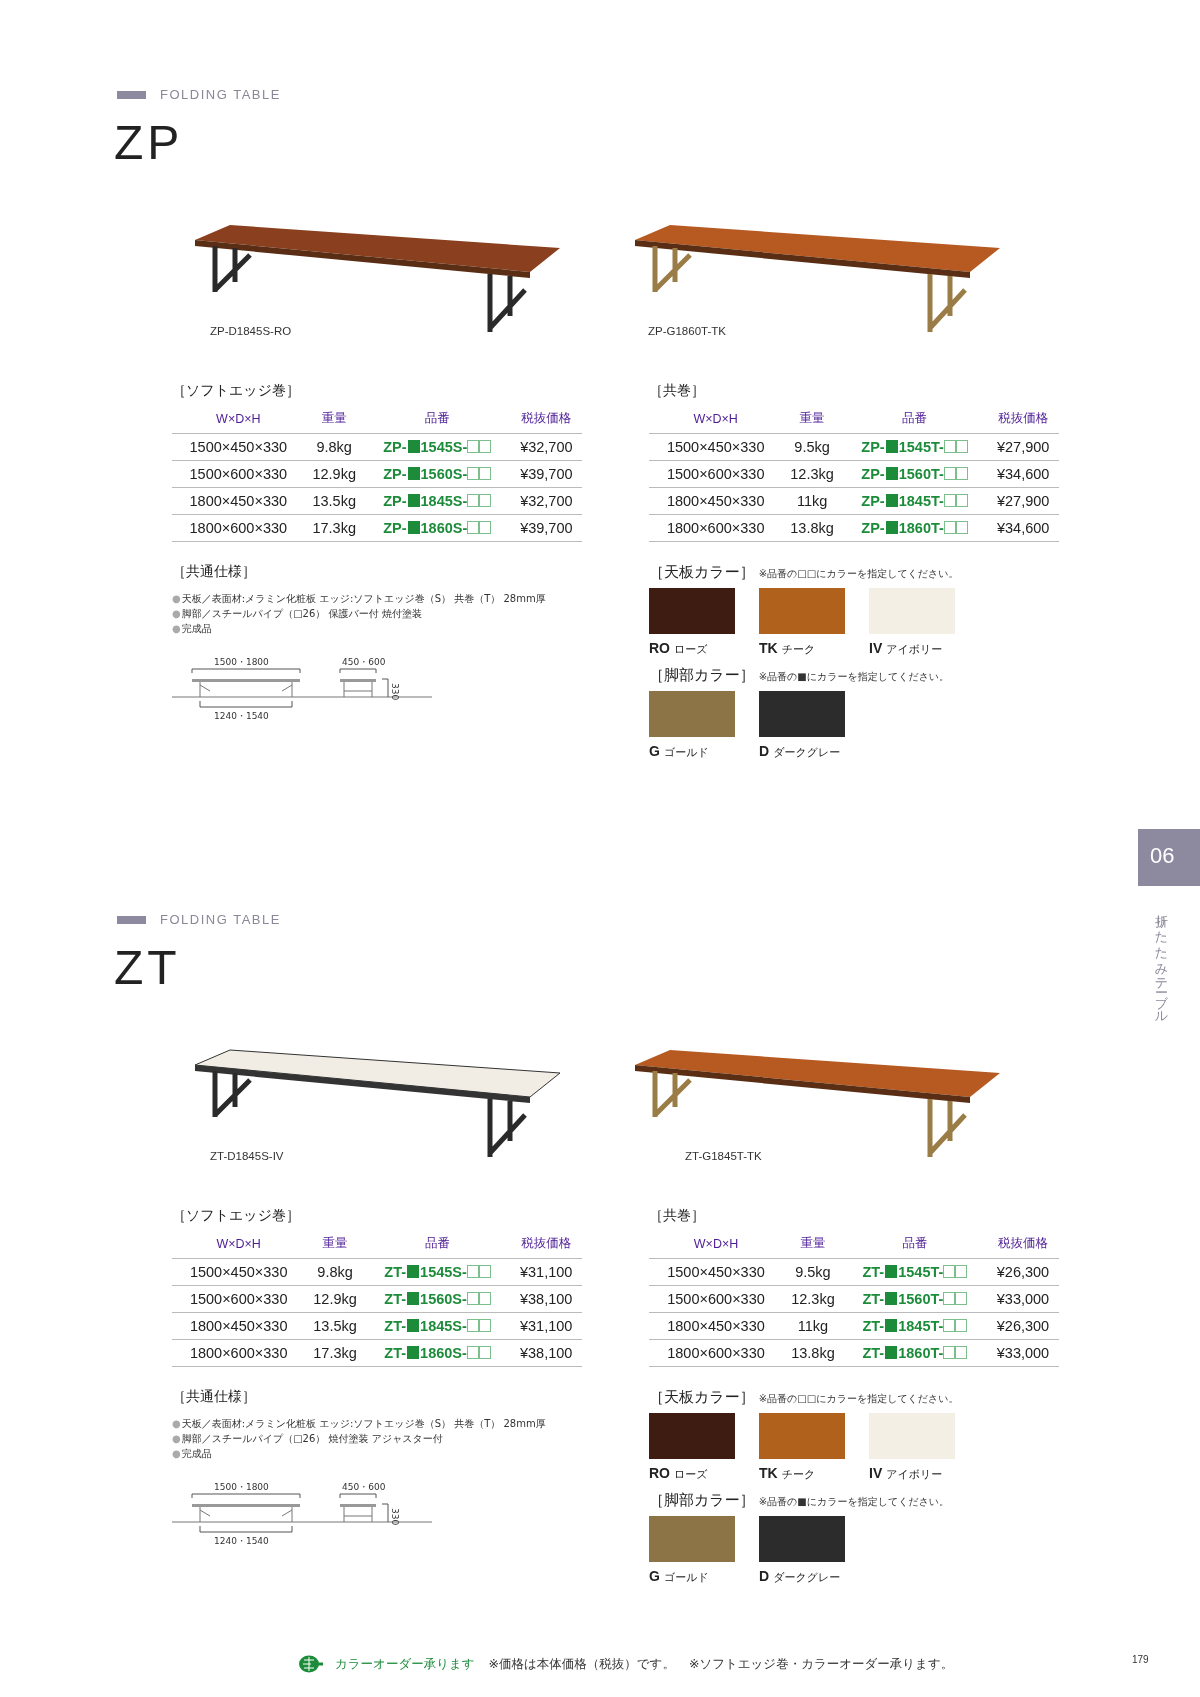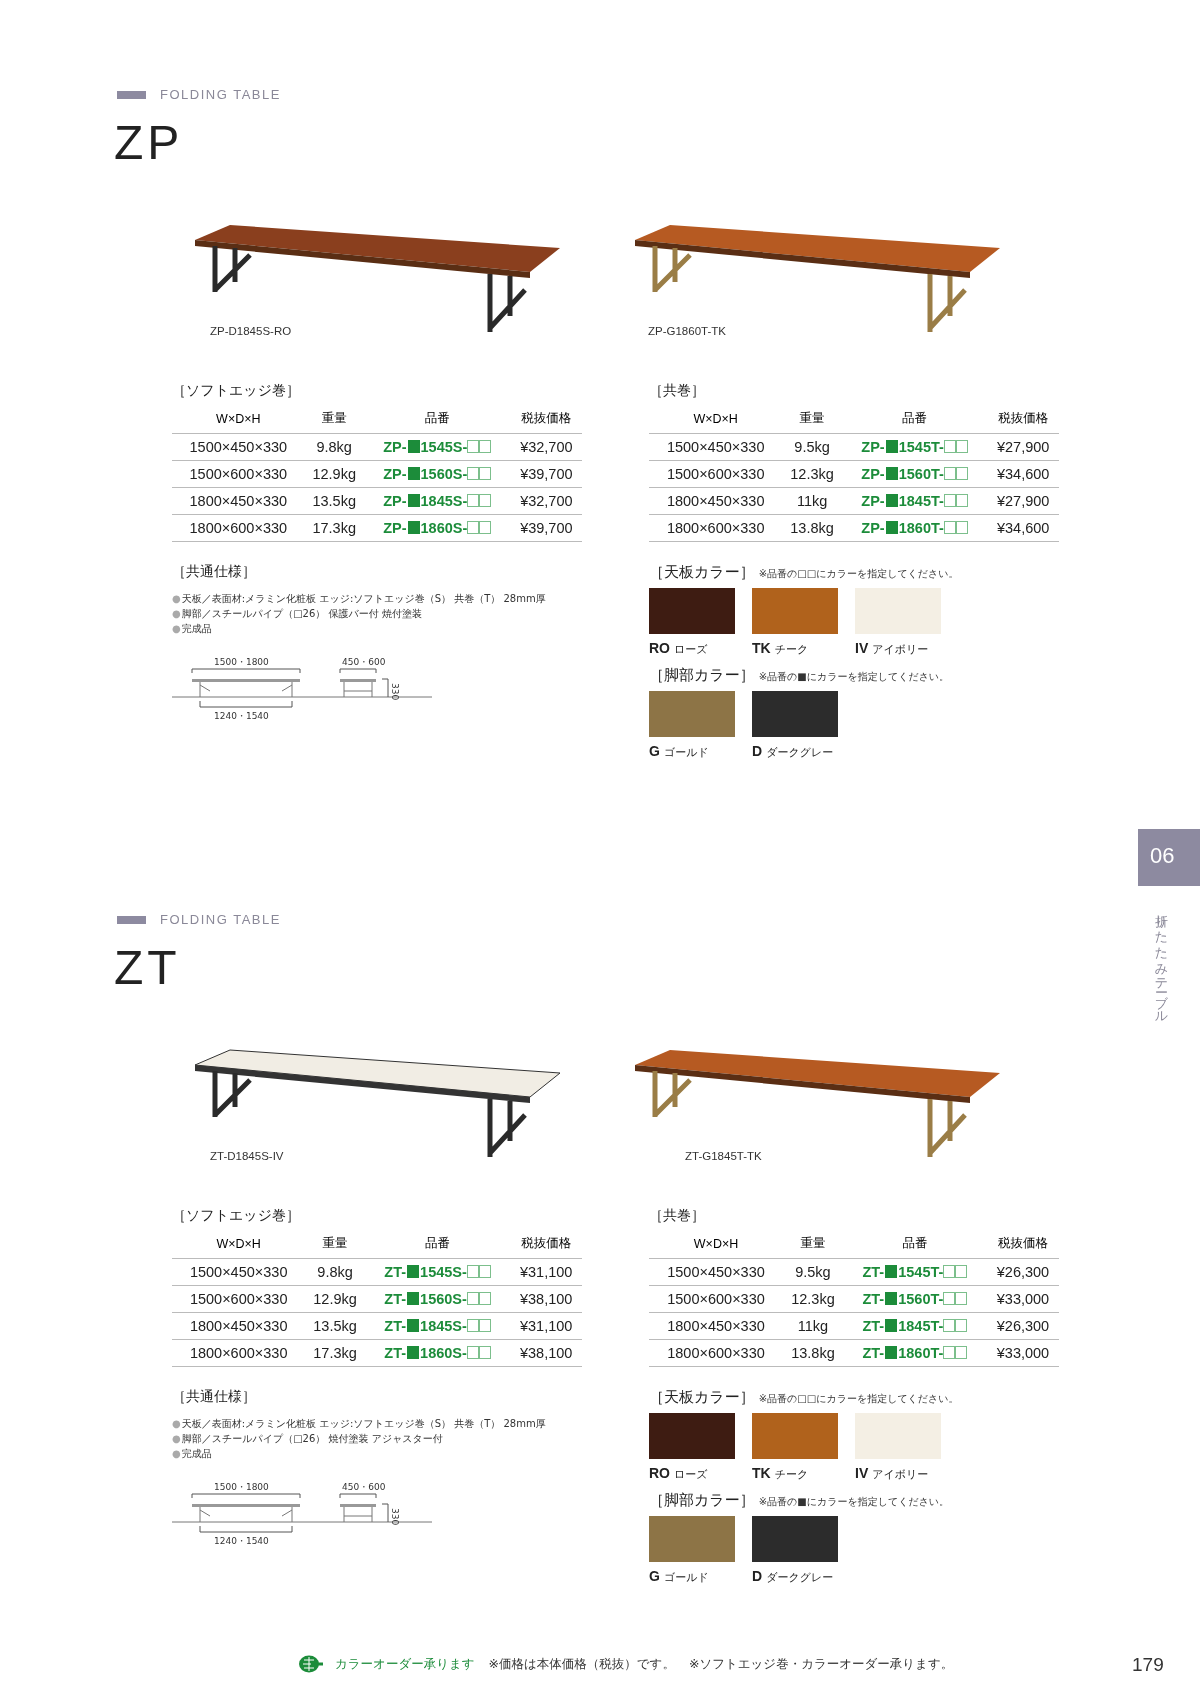--- a/index.html
+++ b/index.html
@@ -8,44 +8,44 @@
 .cat{position:absolute;left:117px;display:flex;align-items:center;gap:14px}
 .cat .bar{width:29px;height:8px;background:#8d8aa0}
 .cat span{font-family:"Liberation Sans",sans-serif;font-size:13px;letter-spacing:1.5px;color:#8a8898}
 .model{position:absolute;left:114px;font-family:"Liberation Sans",sans-serif;font-size:48px;font-weight:300;color:#222;letter-spacing:4px}
 .prod{position:absolute}
 .prod svg{display:block}
 .cap{position:absolute;font-size:11.5px;color:#333;font-family:"Liberation Sans",sans-serif}
 .blk{position:absolute;width:410px}
 .blk h3{font-size:14px;font-weight:normal;margin-bottom:6px;color:#222}
 table{border-collapse:collapse;width:410px;font-family:"Liberation Sans",sans-serif}
-th{font-size:12.5px;font-weight:normal;padding:4px 0 6px;border-bottom:1.5px solid #bbb;color:#000000}
+th{font-size:12.5px;font-weight:normal;padding:4px 0 6px;border-bottom:1.5px solid #bbb;color:#4c1d95}
 td{font-size:14.5px;padding:5px 0;border-bottom:1px solid #bbb;text-align:center;white-space:nowrap}
 td.code{color:#1c8c3a;font-weight:bold}
 td.code .sq{display:inline-block;width:12px;height:13px;background:#1c8c3a;vertical-align:-1px;margin:0 1px}
 td.code .bx{display:inline-block;width:12px;height:13px;border:1px solid #7cbf8c;vertical-align:-1px}
 .spec{position:absolute;width:420px}
 .spec h3{font-size:14px;font-weight:normal;margin-bottom:10px}
 .spec li{list-style:none;font-size:10px;line-height:15px;color:#333}
 .spec li::before{content:"●";color:#aaa;margin-right:1px}
 .dia{position:absolute}
 .colors{position:absolute;width:330px}
 .colors .hd{display:flex;align-items:baseline;gap:4px;margin-bottom:6px}
 .colors .hd h3{font-size:15px;font-weight:normal}
 .colors .hd small{font-size:10px;color:#333}
-.sw-row{display:flex;gap:17px}
+.sw-row{display:flex;gap:24px}
 .sw{width:86px}
 .sw .chip{width:86px;height:46px}
 .sw .lbl{font-size:11px;margin-top:6px;white-space:nowrap}
 .sw .lbl b{font-family:"Liberation Sans",sans-serif;font-size:14px;margin-right:4px}
 .tab06{position:absolute;left:1138px;top:829px;width:62px;height:57px;background:#8d8aa0;color:#fff;font-family:"Liberation Sans",sans-serif;font-size:22px;padding:14px 0 0 12px}
 .vtext{position:absolute;left:1152px;top:905px;writing-mode:vertical-rl;font-size:13px;color:#8a8898;letter-spacing:1px}
 .footer{position:absolute;top:1654px;left:297px;display:flex;align-items:center;gap:14px;font-size:12.5px;color:#333}
 .footer .g{display:flex;align-items:center;gap:4px;color:#1c8c3a}
-.pageno{position:absolute;left:1132px;top:1654px;font-size:19px;color:#333;font-family:"Liberation Sans",sans-serif}
+.pageno{position:absolute;left:1132px;top:1654px;font-size:10px;color:#333;font-family:"Liberation Sans",sans-serif}
 </style>
 </head>
 <body>
 
 <div id="root">
     <div class="sec" style="top:0px">
       <div class="cat" style="top:87px">
         <div class="bar"></div>
         <span>FOLDING TABLE</span>
       </div>

